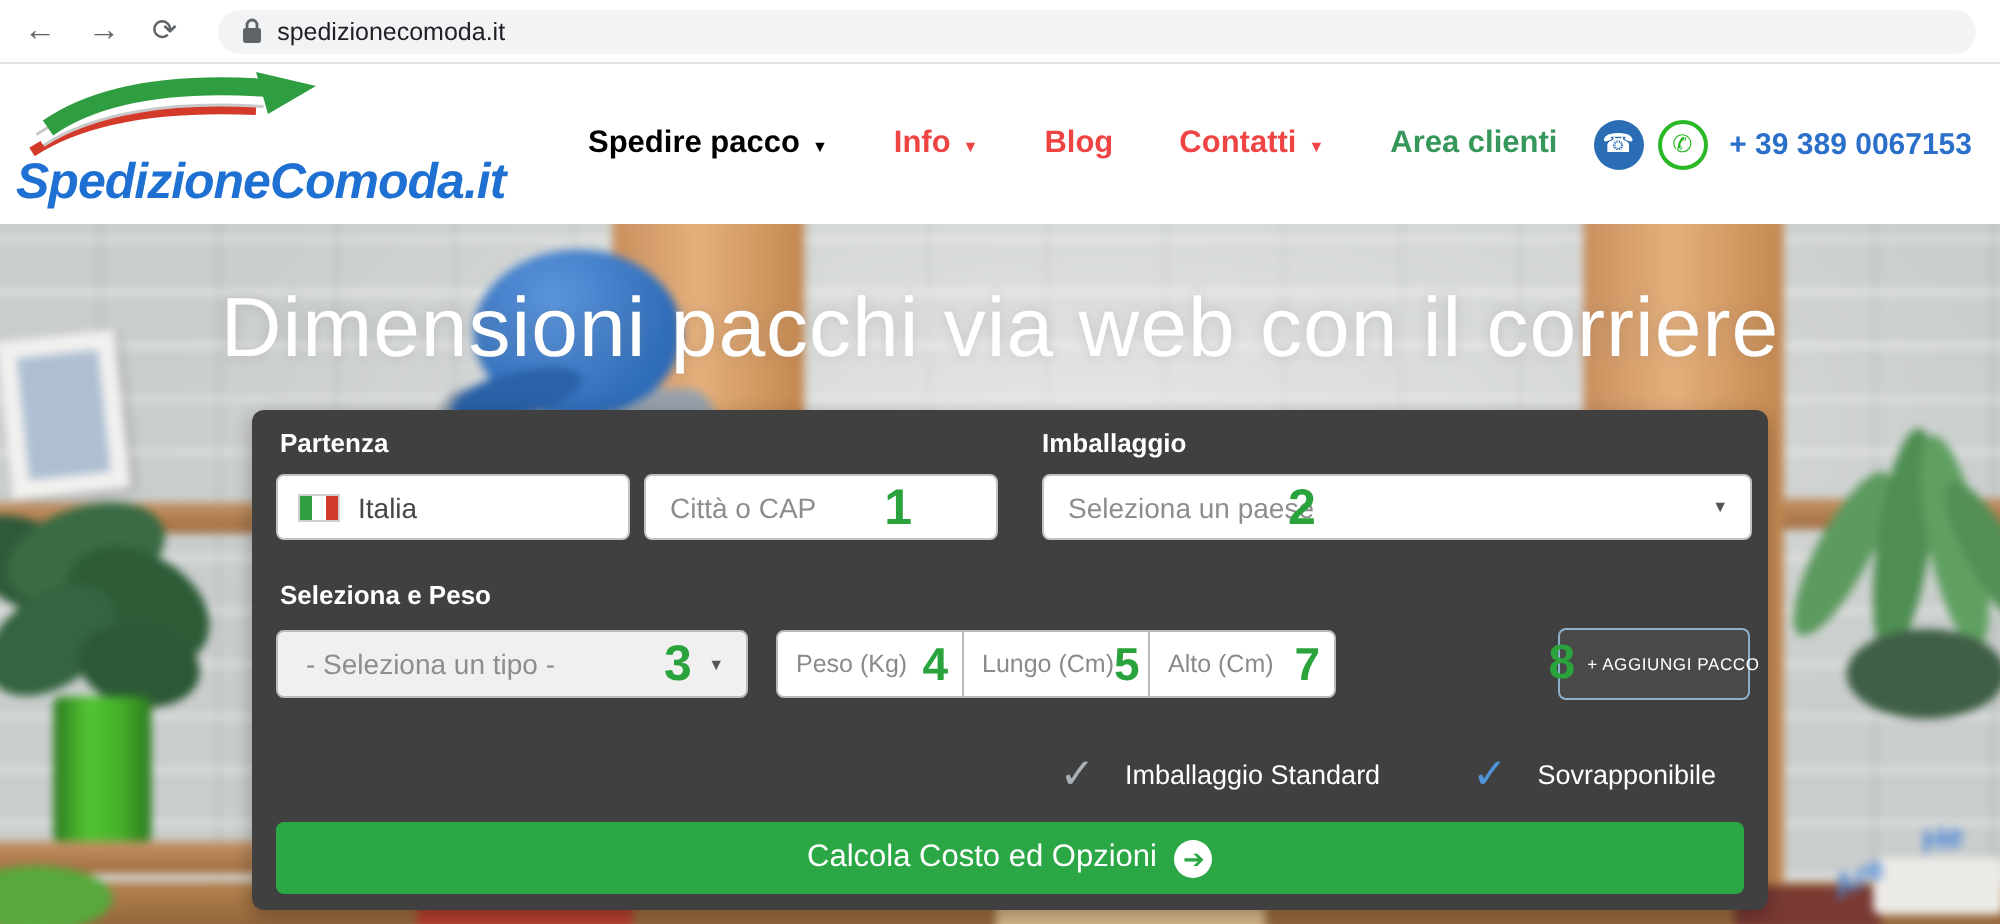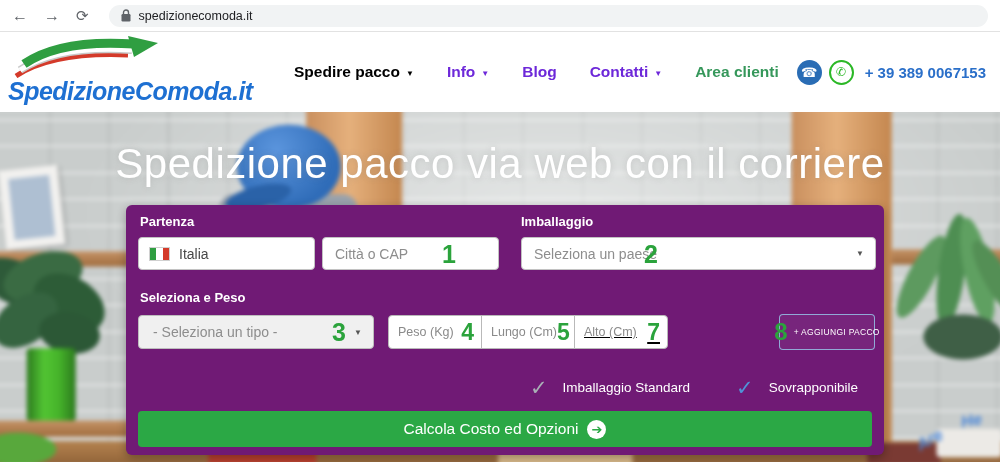--- a/index.html
+++ b/index.html
@@ -20,21 +20,21 @@
   
   .site-header { height:80px; background:#fff; display:flex; align-items:center; padding:0 14px 0 8px; }
   .logo { position:relative; width:248px; height:72px; flex:0 0 auto; cursor:pointer; }
   .logo svg.swoosh { position:absolute; left:4px; top:0px; }
   .logo-text { position:absolute; left:0px; bottom:2px; font-size:25px; font-weight:700; font-style:italic;
     color:#1e70d2; letter-spacing:-0.5px; white-space:nowrap; }
   .main-nav { display:flex; align-items:center; gap:33px; margin-left:38px; font-size:15.5px; font-weight:600; }
   .nav-item { display:flex; align-items:center; gap:6px; cursor:pointer; white-space:nowrap; }
   .nav-item .caret { font-size:8px; position:relative; top:1px; }
   .nav-dark { color:#000000; }
-  .nav-blue { color:#6d28d9; }
+  .nav-blue { color:#ef4444; }
   .nav-green { color:#35975a; }
   .contact { margin-left:auto; display:flex; align-items:center; gap:7px; }
   .phone-circle { width:25px; height:25px; border-radius:50%; background:#2a6db5; color:#fff; display:flex;
     align-items:center; justify-content:center; font-size:13px; }
   .wa-circle { width:25px; height:25px; border-radius:50%; border:2px solid #2bb826; color:#2bb826; background:#fff;
     display:flex; align-items:center; justify-content:center; font-size:12px; }
   .phone-number { font-size:15px; font-weight:700; color:#2a6fc9; margin-left:4px; white-space:nowrap; }
 
   
   .hero { position:relative; height:350px; overflow:hidden; background:#c9cdcc; }
@@ -49,37 +49,37 @@
   .wood-post { top:0; bottom:0; background:linear-gradient(90deg,#c98f5e,#e5b07c 45%,#c4874f); }
   .wood { background:linear-gradient(180deg,#c59366,#a06c3e); }
   .leaf { border-radius:50%; }
 
   .hero-title { position:absolute; top:28px; left:0; width:100%; text-align:center; color:#ffffff;
     font-size:42px; font-weight:400; letter-spacing:0.5px; text-shadow:0 0 6px rgba(120,120,120,0.25); }
 
   .script-text { position:absolute; color:#4b87d9; font-weight:700; font-style:italic; font-size:16px; }
 
   
-  .ship-card { position:absolute; left:126px; top:93px; width:758px; height:250px; background:#701a75;
+  .ship-card { position:absolute; left:126px; top:93px; width:758px; height:250px; background:#404040;
     border-radius:6px; box-shadow:0 3px 10px rgba(0,0,0,0.3); }
   .form-label { position:absolute; color:#ffffff; font-size:13px; font-weight:700; }
   .ctrl { position:absolute; background:#fff; border:1px solid #c2c2c2; border-radius:4px; height:33px;
     display:flex; align-items:center; font-size:14px; color:#8d8d8d; }
   .ctrl input { border:none; outline:none; background:transparent; width:100%; height:100%; font-size:14px;
     color:#474747; font-family:inherit; border-radius:4px; }
   .ctrl input::placeholder { color:#8d8d8d; }
   .step-num { color:#2ba33c; font-weight:700; font-size:25px; line-height:1; }
   .flag { position:absolute; left:10px; top:9px; width:21px; height:14px; border:1px solid #d0d0d0; display:flex; }
   .flag i { flex:1; } .flag i:nth-child(1){background:#2f9e41;} .flag i:nth-child(2){background:#fff;} .flag i:nth-child(3){background:#d43a2a;}
   .select-caret { position:absolute; right:11px; font-size:8px; color:#555; font-style:normal; }
   .dim-group { position:absolute; left:262px; top:110px; display:flex; }
   .dim-cell { width:94px; height:34px; background:#fff; border:1px solid #b9b9b9; margin-left:-1px;
     display:flex; align-items:center; justify-content:space-between; padding:0 7px 0 9px; cursor:text; }
   .dim-cell:first-child { border-radius:4px 0 0 4px; margin-left:0; }
-  .dim-cell:last-child { border-radius:0 4px 4px 0;text-decoration:underline; }
+  .dim-cell:last-child { border-radius:0 4px 4px 0; }
   .dim-ph { font-size:12.5px; color:#8a8a8a; white-space:nowrap;text-align:right; }
   .dim-cell .step-num { font-size:23px; }
   .add-pkg-btn { position:absolute; left:653px; top:109px; width:96px; height:36px; border-radius:4px;
     background:rgba(255,255,255,0.05); border:1px solid rgba(150,195,230,0.85); display:flex; align-items:center;
     justify-content:center; gap:6px; cursor:pointer; }
   .add-pkg-btn .step-num { font-size:24px; }
   .add-pkg-label { color:#fff; font-size:8.5px; font-weight:400; letter-spacing:0.3px; white-space:nowrap; }
   .options-row { position:absolute; top:172px; right:26px; display:flex; gap:46px; align-items:center; }
   .option { display:flex; align-items:center; gap:15px; cursor:pointer; }
   .check-glyph { font-size:21px; line-height:1; font-weight:400; }
@@ -181,21 +181,21 @@
       <div class="shape" style="left:214px; top:328px; width:106px; height:22px; background:#b9402f; border-radius:2px;"></div>
       <div class="shape" style="left:498px; top:328px; width:132px; height:22px; background:#d9b98a; border-radius:2px;"></div>
       <div class="shape leaf" style="left:-10px; top:318px; width:75px; height:32px; background:#58a83c;"></div>
       <div class="shape" style="left:860px; top:328px; width:72px; height:22px; background:#7a3a33; border-radius:2px;"></div>
       <div class="shape" style="left:928px; top:314px; width:64px; height:28px; background:#eceae6; border-radius:4px;"></div>
 
       <span class="script-text" style="left:908px; top:316px; transform:rotate(-28deg);">Are</span>
       <span class="script-text" style="left:952px; top:297px; transform:rotate(-10deg);">He</span>
     </div>
 
-    <div class="hero-title">Spedizione pacco via web con il corriere</div>
+    <div class="hero-title">Dimensioni pacchi via web con il corriere</div>
 
     <div class="ship-card">
       <div class="form-label" style="left:14px; top:9px;">Partenza</div>
 
       <div class="ctrl" style="left:12px; top:32px; width:177px;">
         <span class="flag">
             <i></i>
             <i></i>
             <i></i>
           </span>

